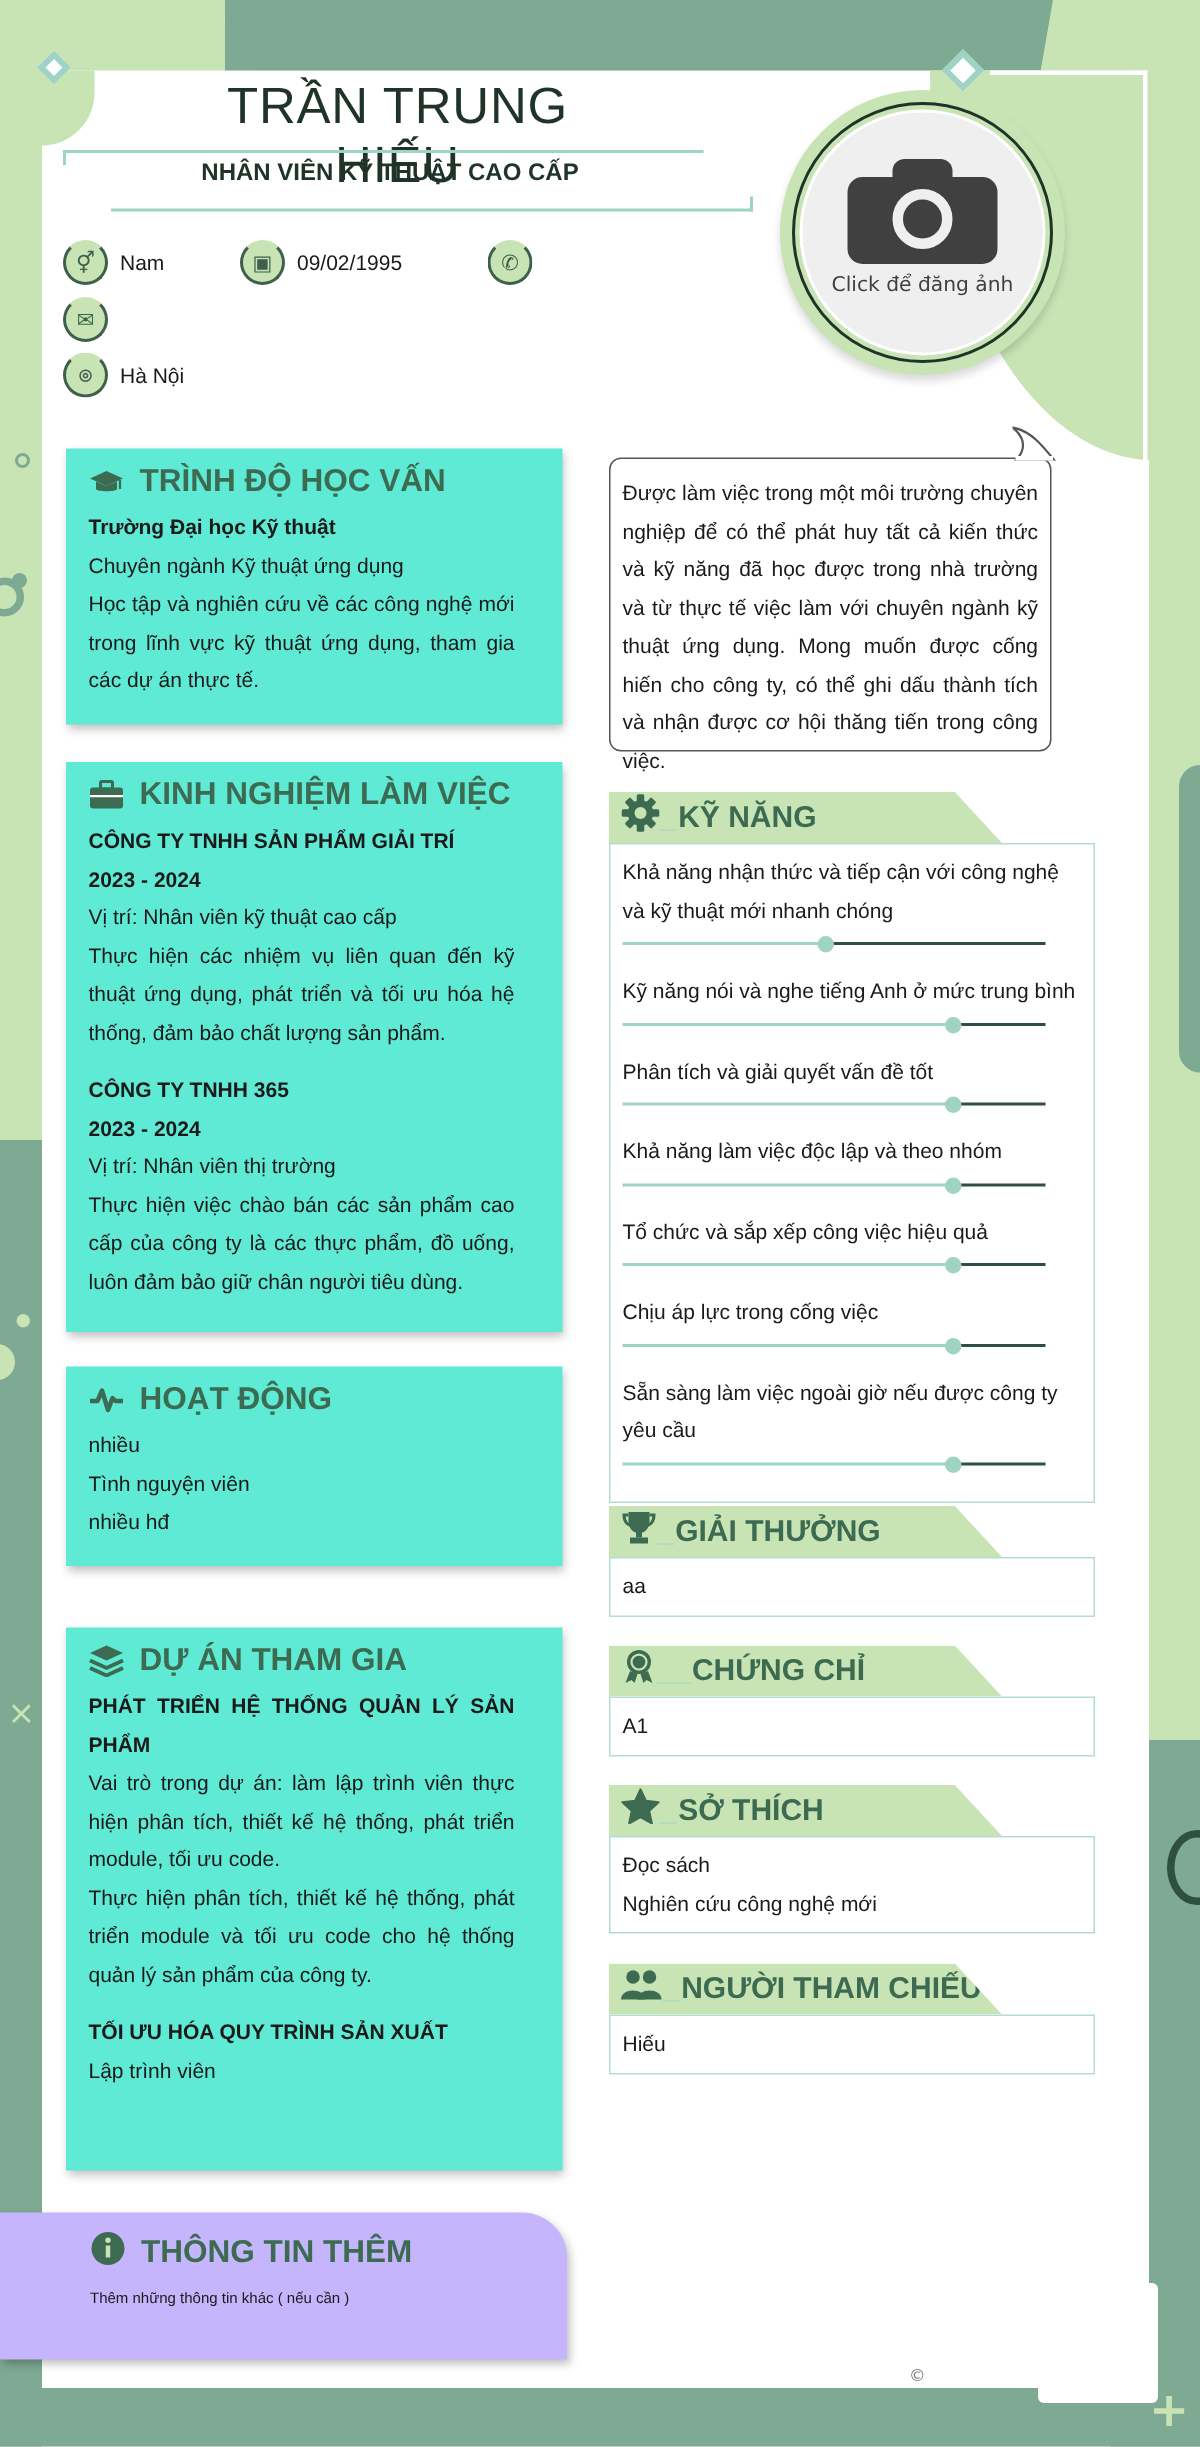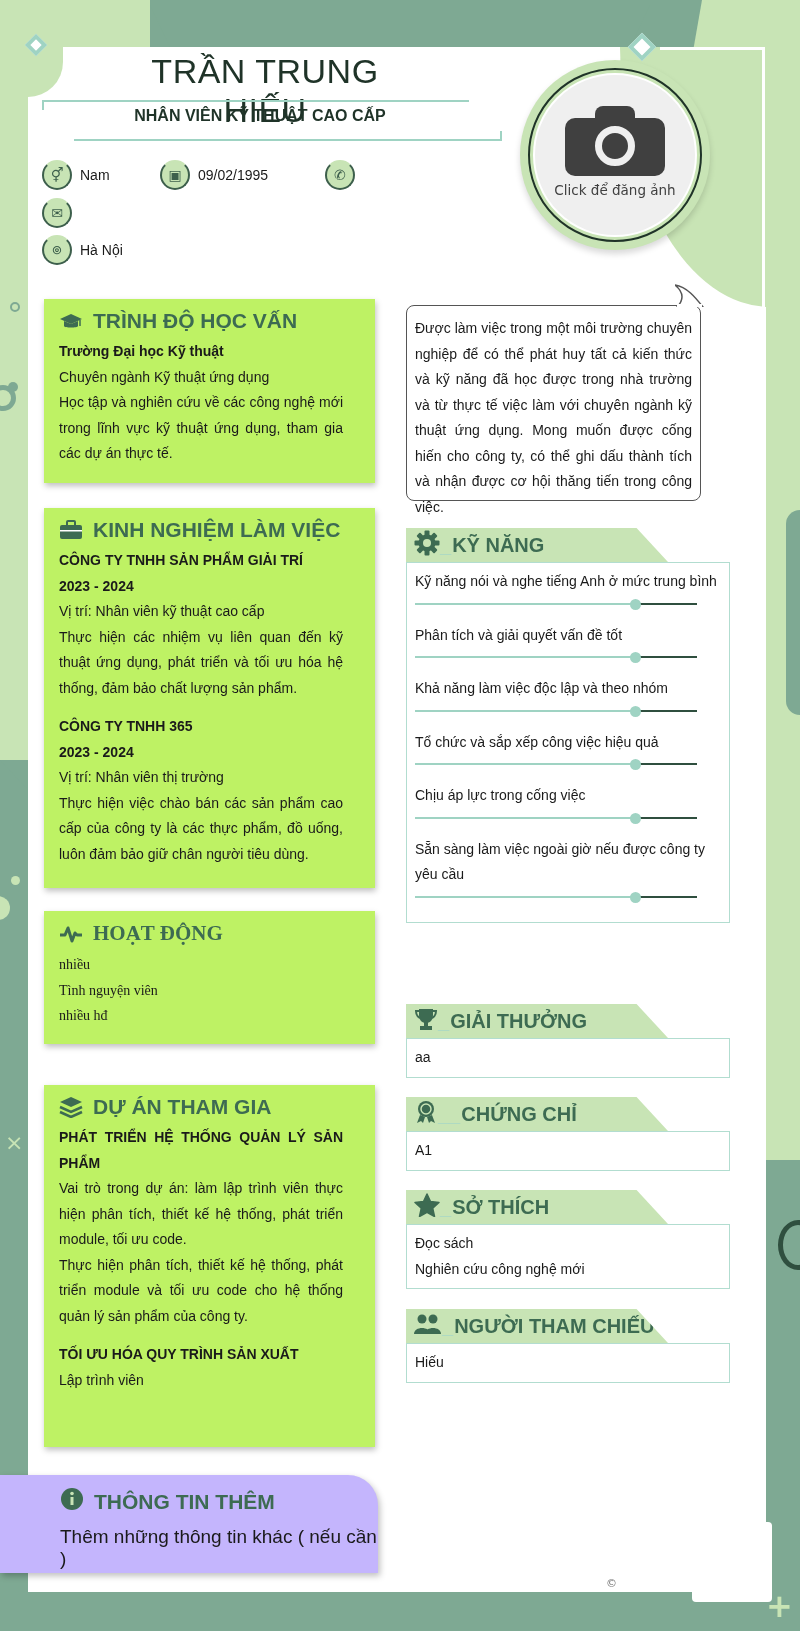--- a/index.html
+++ b/index.html
@@ -84,21 +84,21 @@
     background: #efefef; border: 2px solid #fff;
     display: flex; flex-direction: column; align-items: center; justify-content: center;
   }
   .camera { position: relative; width: 100px; height: 70px; margin-top: -6px; }
   .camera-top { position: absolute; left: 30px; top: 0; width: 40px; height: 16px; background: #404040; border-radius: 8px 8px 0 0; }
   .camera-body { position: absolute; left: 0; top: 12px; width: 100px; height: 58px; background: #404040; border-radius: 10px; }
   .camera-lens { position: absolute; left: 30px; top: 20px; width: 40px; height: 40px; border-radius: 50%; border: 7px solid #efefef; background: #404040; }
   .avatar-label { font-family: "DejaVu Sans", sans-serif; font-size: 13.5px; color: #404040; margin-top: 6px; }
   
   .card {
-    position: absolute; left: 44px; width: 331px; background: #bef264; z-index: 4;
+    position: absolute; left: 44px; width: 331px; background: #5eead4; z-index: 4;
     box-shadow: 1px 3px 6px rgba(0,0,0,0.25); padding: 10px 32px 12px 15px;
   }
   .card-title {
     display: flex; align-items: center; gap: 10px;
     font-size: 21px; font-weight: bold; color: #3d6b52; margin-bottom: 6px;
   }
   .card-icon { width: 24px; height: 22px; display: inline-flex; align-items: center; justify-content: center; }
   .card p { font-size: 14px; line-height: 25.5px; text-align: justify; color: #1a1a1a; }
   .card .b { font-weight: bold; }
   .gap { height: 13px; }
@@ -129,21 +129,21 @@
   .skill-bar .track-l { position: absolute; left: 0; top: 6px; height: 2px; background: #9fd3c3; }
   .skill-bar .track-r { position: absolute; top: 6px; right: 0; height: 2px; background: #2f4f3f; }
   .skill-bar .knob { position: absolute; top: 2px; width: 11px; height: 11px; border-radius: 50%; background: #9fd3c3; }
   
   .extra {
     position: absolute; left: 0; top: 1475px; width: 378px; height: 98px; z-index: 4;
     background: #c4b5fd; border-top-right-radius: 30px; padding: 12px 0 0 60px;
     box-shadow: 2px 3px 6px rgba(0,0,0,0.25);
   }
   .extra-title { display: flex; align-items: center; gap: 10px; margin-left: 0; font-size: 21px; font-weight: bold; color: #3d6b52; }
-  .extra-text { font-size: 19px; margin-top: 10px; color: #1a1a1a; }
+  .extra-text { font-size: 10px; margin-top: 10px; color: #1a1a1a; }
   .footer-copy { position: absolute; left: 606px; top: 1577px; font-size: 11px; color: #777; z-index: 5; font-family: "DejaVu Sans", sans-serif; }
   .footer-box { position: absolute; left: 692px; top: 1522px; width: 80px; height: 80px; background: #fff; border-radius: 4px; z-index: 5; }
   .plus { position: absolute; left: 766px; top: 1587px; font-size: 32px; color: #c8e4b5; z-index: 6; font-family: "DejaVu Sans", sans-serif; font-weight: bold; }
 </style>
 </head>
 <body>
 
 <div class="bg bg-top-light-left"></div>
 <div class="bg bg-left-light"></div>
 <div class="bg bg-left-dark"></div>
@@ -238,21 +238,21 @@
   <p class="b">2023 - 2024</p>
   <p>Vị trí: Nhân viên kỹ thuật cao cấp</p>
   <p>Thực hiện các nhiệm vụ liên quan đến kỹ thuật ứng dụng, phát triển và tối ưu hóa hệ thống, đảm bảo chất lượng sản phẩm.</p>
   <div class="gap"></div>
   <p class="b">CÔNG TY TNHH 365</p>
   <p class="b">2023 - 2024</p>
   <p>Vị trí: Nhân viên thị trường</p>
   <p>Thực hiện việc chào bán các sản phẩm cao cấp của công ty là các thực phẩm, đồ uống, luôn đảm bảo giữ chân người tiêu dùng.</p>
 </div>
 
-<div class="card" style="top:911px;height:133px;font-family:Liberation Serif, serif;">
+<div class="card" style="top:911px;height:133px;">
   <div class="card-title">
     <span class="card-icon">
       <svg width="24" height="18" viewBox="0 0 24 18">
           <polyline points="1,10 6,10 9,3 13,16 16,8 18,10 23,10" fill="none" stroke="#3d6b52" stroke-width="3" stroke-linejoin="round"></polyline>
         </svg>
     </span>
     <span>HOẠT ĐỘNG</span>
   </div>
   <p>nhiều</p>
   <p>Tình nguyện viên</p>
@@ -314,20 +314,28 @@
             <rect x="19.5" y="10.5" width="6" height="5" rx="1" transform="rotate(45 13 13)"></rect>
           </g>
           <circle cx="13" cy="13" r="4" fill="#c8e4b5"></circle>
         </svg>
     </span>
     <span class="under">_</span>
     <span>KỸ NĂNG</span>
   </div>
   <div class="rsec-body" id="skills-body">
       <div class="skill">
+        <div>Khả năng nhận thức và tiếp cận với công nghệ và kỹ thuật mới nhanh chóng</div>
+        <div class="skill-bar">
+          <div class="track-l" style="width:135px"></div>
+          <div class="track-r" style="left:135px"></div>
+          <div class="knob" style="left:130px"></div>
+        </div>
+      </div>
+      <div class="skill">
         <div>Kỹ năng nói và nghe tiếng Anh ở mức trung bình</div>
         <div class="skill-bar">
           <div class="track-l" style="width:220px"></div>
           <div class="track-r" style="left:220px"></div>
           <div class="knob" style="left:215px"></div>
         </div>
       </div>
       <div class="skill">
         <div>Phân tích và giải quyết vấn đề tốt</div>
         <div class="skill-bar">

